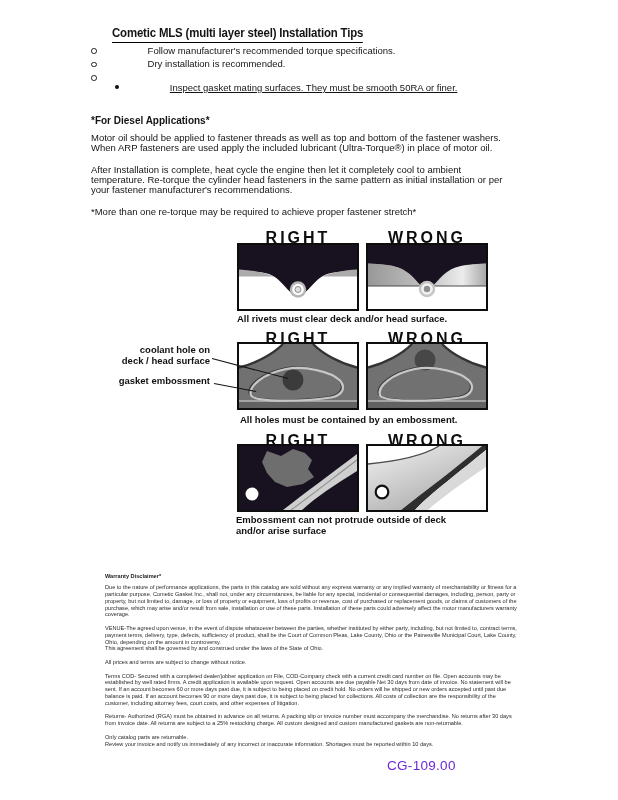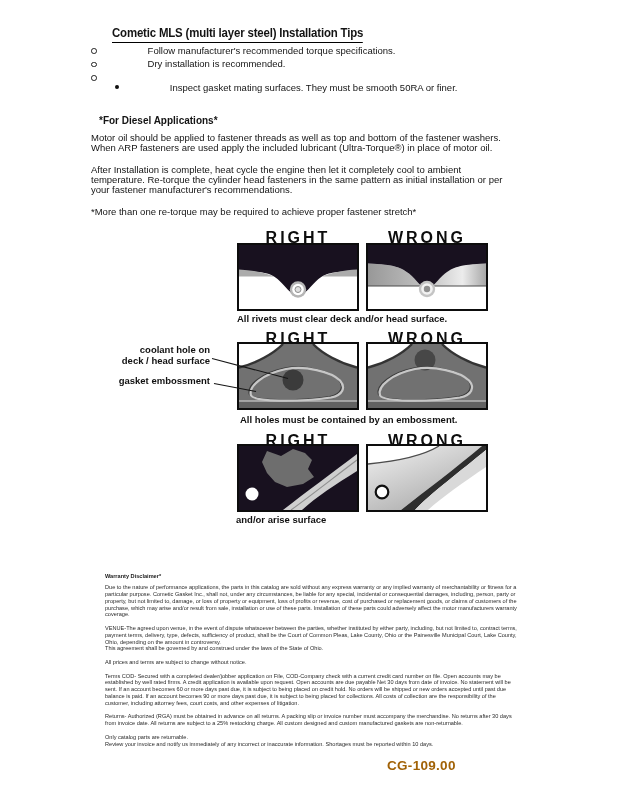--- a/index.html
+++ b/index.html
@@ -6,26 +6,26 @@
   .page{position:relative;width:618px;height:800px;background:#ffffff;overflow:hidden;
         font-family:"Liberation Sans","DejaVu Sans",sans-serif;color:#141414;}
   .abs{position:absolute;}
 
   .title{left:112px;top:25px;font-size:13px;font-weight:bold;white-space:nowrap;
          border-bottom:1.6px solid #000;padding-bottom:2px;
          transform:scaleX(.88);transform-origin:left top;letter-spacing:-.2px;}
 
   .bullets{left:91px;top:44px;font-size:9.5px;line-height:13.4px;width:470px;}
   .b-row{display:flex;align-items:flex-start;gap:46px;}
-  .b-row.sub{margin-left:24px;}
+  .b-row.sub{margin-left:24px;text-decoration:underline;}
   .b-dot{flex:0 0 auto;width:3.6px;height:3.6px;border-radius:50%;margin:4.4px 5px 0 0;}
   .b-dot.open{border:1px solid #222;}
   .b-dot.fill{background:#111;width:3.8px;height:3.8px;margin-top:4.6px;}
 
-  .diesel-head{left:91px;top:115px;font-size:10px;font-weight:bold;margin-left:8px;}
+  .diesel-head{left:91px;top:115px;font-size:10px;font-weight:bold;}
   .para{left:91px;font-size:9.5px;line-height:10.2px;width:424px;}
   .p1{top:133px;} .p2{top:165px;} .p3{top:207px;}
 
   .dlabel{width:122px;text-align:center;font-size:16px;font-weight:bold;letter-spacing:3px;color:#0d0d0d;}
   .lab-l{left:237px;} .lab-r{left:366px;}
   .row1lab{top:229px;} .row2lab{top:330px;} .row3lab{top:432px;}
 
   .imgbox{width:118px;height:64px;border:2px solid #0d0d0d;background:#fff;line-height:0;}
   .img-l{left:237px;} .img-r{left:366px;}
   .row1img{top:243px;} .row2img{top:342px;} .row3img{top:444px;}
@@ -39,21 +39,21 @@
   .ann1{top:345px;text-align:right;} .ann2{top:376px;}
   .ann span{display:block;}
 
   .overlay{left:0;top:0;width:618px;height:800px;pointer-events:none;}
 
   .legal{left:105px;top:573px;width:412px;font-size:5.6px;line-height:6.8px;color:#2b2b2b;}
   .legal .lh{font-weight:bold;margin-bottom:4.5px;color:#1a1a1a;}
   .legal p{margin:0 0 6.8px 0;}
   .legal p.tight{margin-bottom:0;}
 
-  .pagecode{left:387px;top:758px;font-size:13.5px;letter-spacing:.3px;color:#a16207;font-weight:bold;}
+  .pagecode{left:387px;top:758px;font-size:13.5px;letter-spacing:.3px;color:#6d28d9;}
 </style>
 </head>
 <body>
 
 <div class="page">
 
   <div class="abs title">Cometic MLS (multi layer steel) Installation Tips</div>
 
   <div class="abs bullets">
     <div class="b-row">
@@ -174,20 +174,21 @@
       </defs>
       <rect width="118" height="64" fill="#ffffff"></rect>
       <path d="M0,18 C32,15 58,8 71,0 L114,0 C88,22 57,45 33,64 L0,64 Z" fill="url(#g3w)"></path>
       <path d="M71,0 C58,8 32,15 0,18" fill="none" stroke="#4c4c4c" stroke-width="1.3"></path>
       <path d="M33,64 C57,45 88,22 114,0 L118,0 L118,4 C94,24 63,47 47,64 Z" fill="#2e2e2e"></path>
       <path d="M47,64 C63,47 94,24 118,4 L118,21 C96,36 74,51 60,64 Z" fill="#d9d9d9"></path>
       <circle cx="14" cy="46" r="6.3" fill="#ffffff" stroke="#101010" stroke-width="2.2"></circle>
     </svg>
   </div>
   <div class="abs caption cap3">
+    <span>Embossment can not protrude outside of deck</span>
     <span>and/or arise surface</span>
   </div>
 
   <svg class="abs overlay">
     <line x1="212" y1="358.5" x2="288" y2="378.5" stroke="#151515" stroke-width="1.1"></line>
     <line x1="214" y1="383.5" x2="256" y2="391.5" stroke="#151515" stroke-width="1.1"></line>
   </svg>
 
   <div class="abs legal">
     <div class="lh">Warranty Disclaimer*</div>

